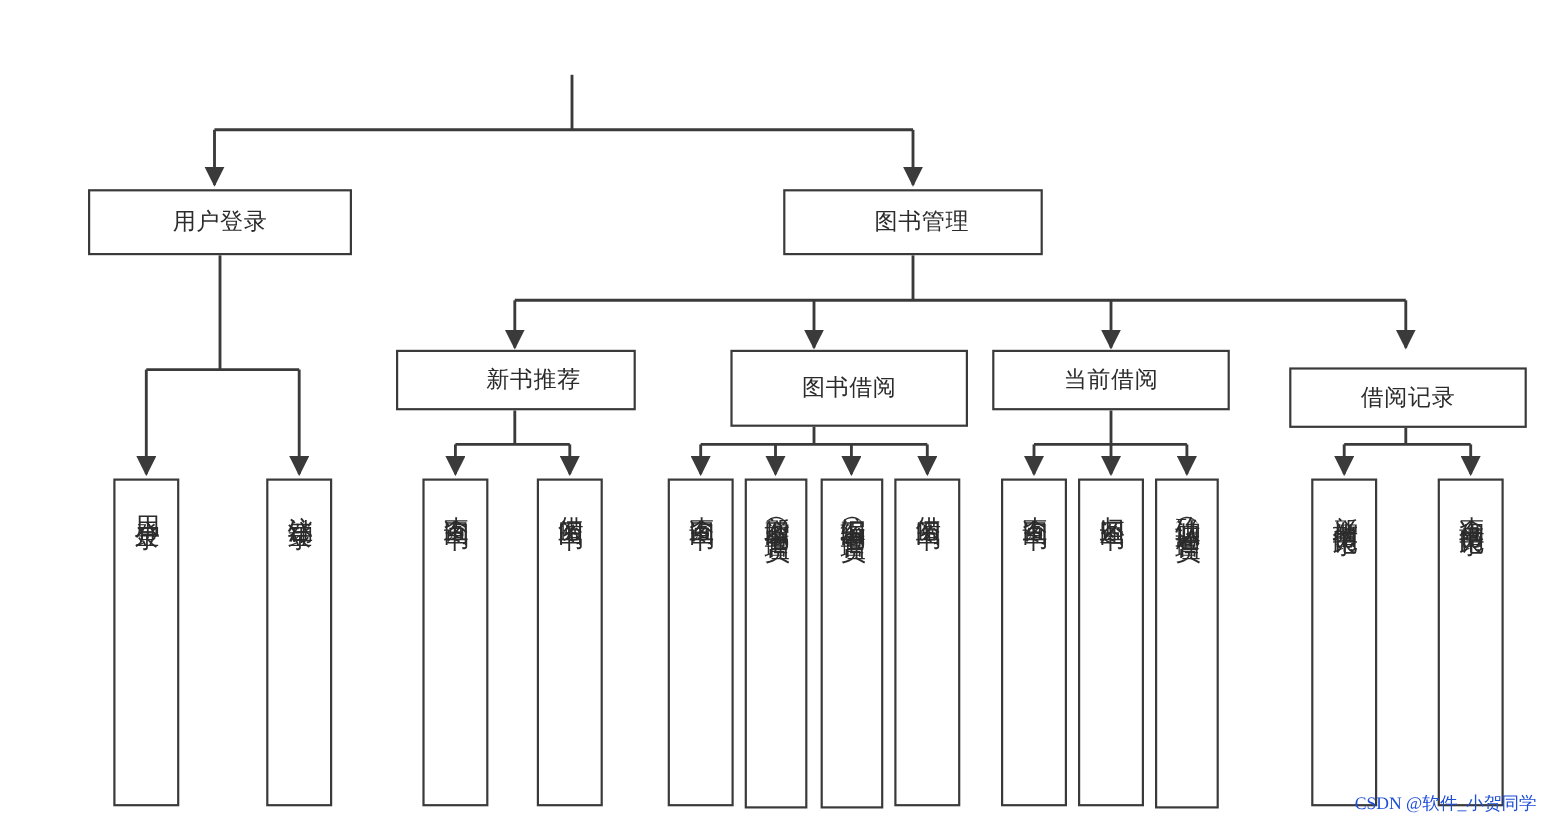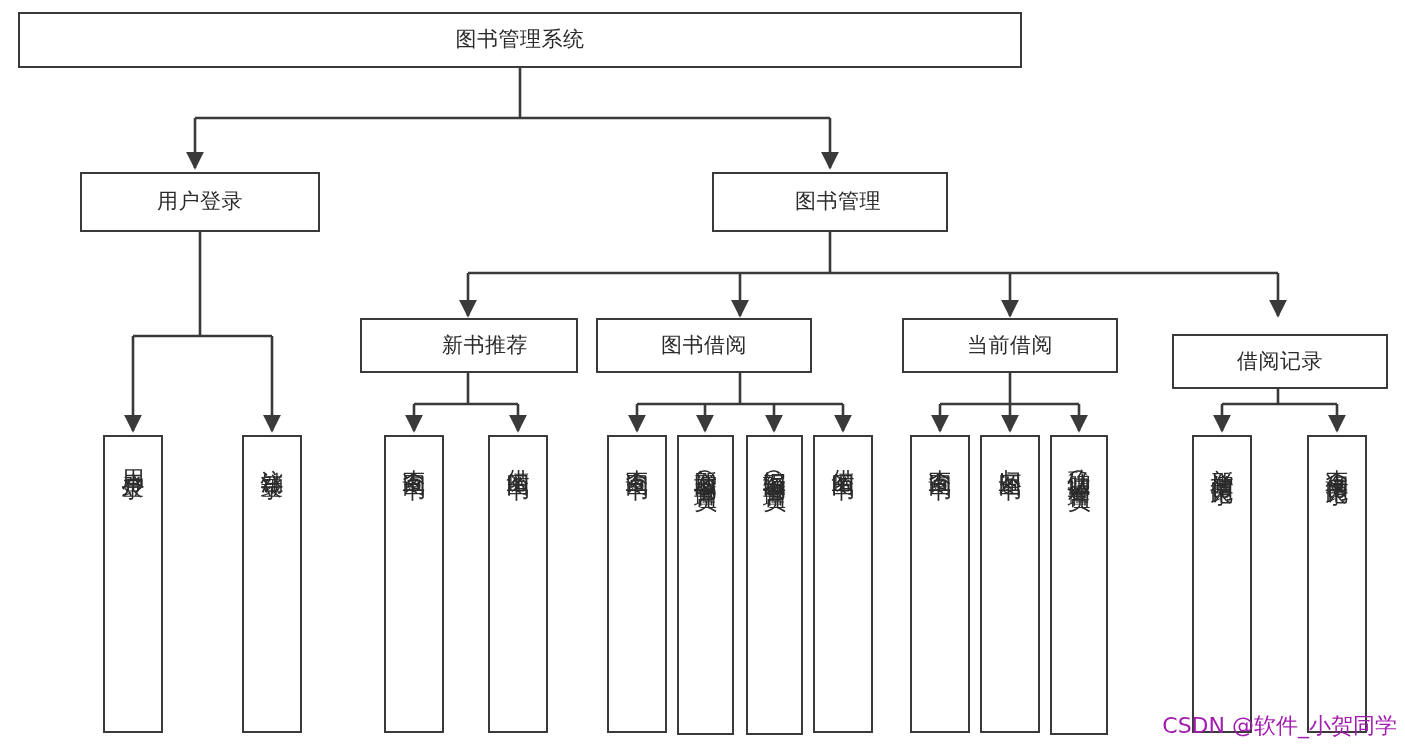--- a/index.html
+++ b/index.html
@@ -55,24 +55,25 @@
     writing-mode: vertical-rl;
     text-orientation: upright;
     font-size: 23px;
     letter-spacing: 3px;
     line-height: 1;
   }
   #watermark {
     position: absolute;
     right: 8px;
     bottom: 6px;
-    font-size: 22px;
-    color: #a21caf;
+    font-size: 16px;
+    color: #1d4ed8;
     z-index: 3;
     white-space: nowrap;
+    font-family: Liberation Serif, serif;
   }
 </style>
 </head>
 <body>
 
 <div id="diagram-root">
 
   <svg class="connectors" viewBox="0 0 1405 747" xmlns="http://www.w3.org/2000/svg">
     <defs>
       <marker id="arrow" viewBox="0 0 10 10" refX="9" refY="5" markerWidth="7" markerHeight="7" orient="auto-start-reverse">
@@ -116,37 +117,34 @@
       <path d="M 1010 404 L 1010 431" marker-end="url(#arrow)"></path>
       <path d="M 1079 404 L 1079 431" marker-end="url(#arrow)"></path>
 
       <path d="M 1278 373 L 1278 404"></path>
       <path d="M 1222 404 L 1337 404"></path>
       <path d="M 1222 404 L 1222 431" marker-end="url(#arrow)"></path>
       <path d="M 1337 404 L 1337 431" marker-end="url(#arrow)"></path>
     </g>
   </svg>
 
-  <div class="node horiz" style="left:18px; top:12px; width:1004px; height:56px;">
-    <span class="node-label">图书管理系统</span>
-  </div>
 
   <div class="node horiz" style="left:80px; top:172px; width:240px; height:60px;">
     <span class="node-label">用户登录</span>
   </div>
 
   <div class="node horiz" style="left:712px; top:172px; width:236px; height:60px;padding-left:16px;">
     <span class="node-label">图书管理</span>
   </div>
 
   <div class="node horiz" style="left:360px; top:318px; width:218px; height:55px;padding-left:32px;">
     <span class="node-label">新书推荐</span>
   </div>
 
-  <div class="node horiz" style="left:596px; top:318px; width:216px; height:55px;justify-content:center;">
+  <div class="node horiz" style="left:664px; top:318px; width:216px; height:70px;justify-content:center;">
     <span class="node-label">图书借阅</span>
   </div>
 
   <div class="node horiz" style="left:902px; top:318px; width:216px; height:55px;">
     <span class="node-label">当前借阅</span>
   </div>
 
   <div class="node horiz" style="left:1172px; top:318px; width:216px; height:55px;margin-top:16px;">
     <span class="node-label">借阅记录</span>
   </div>

